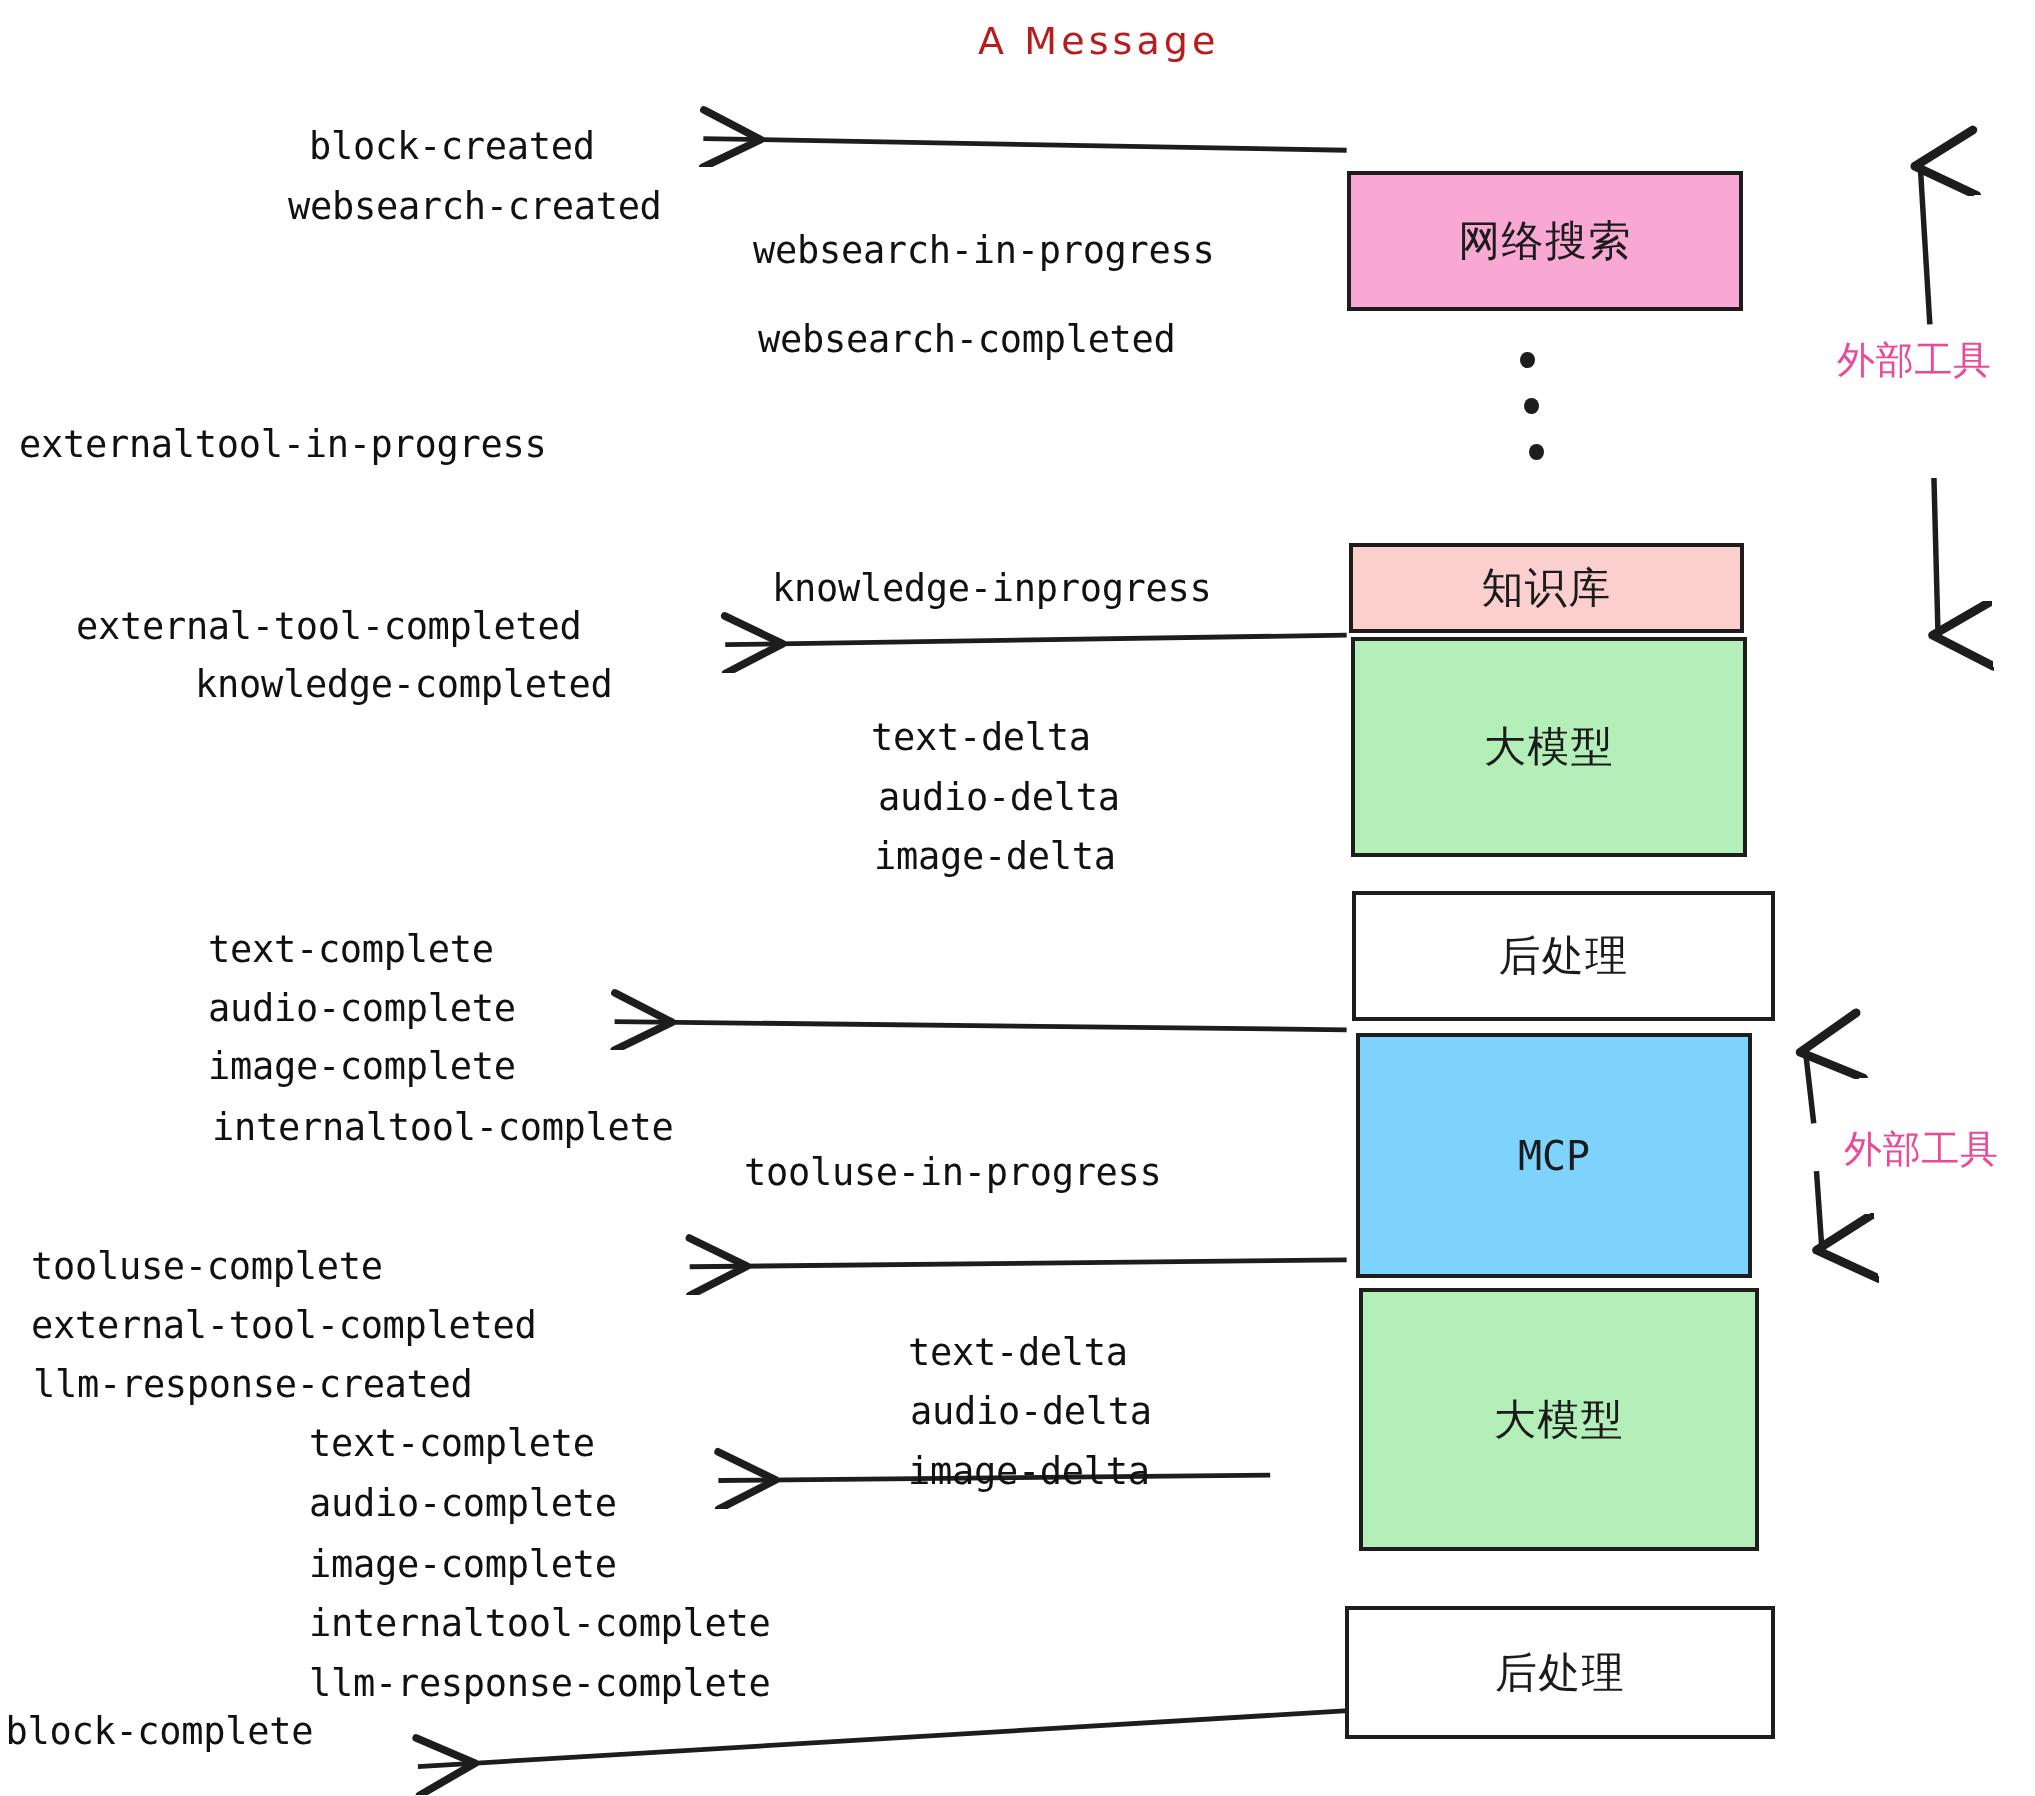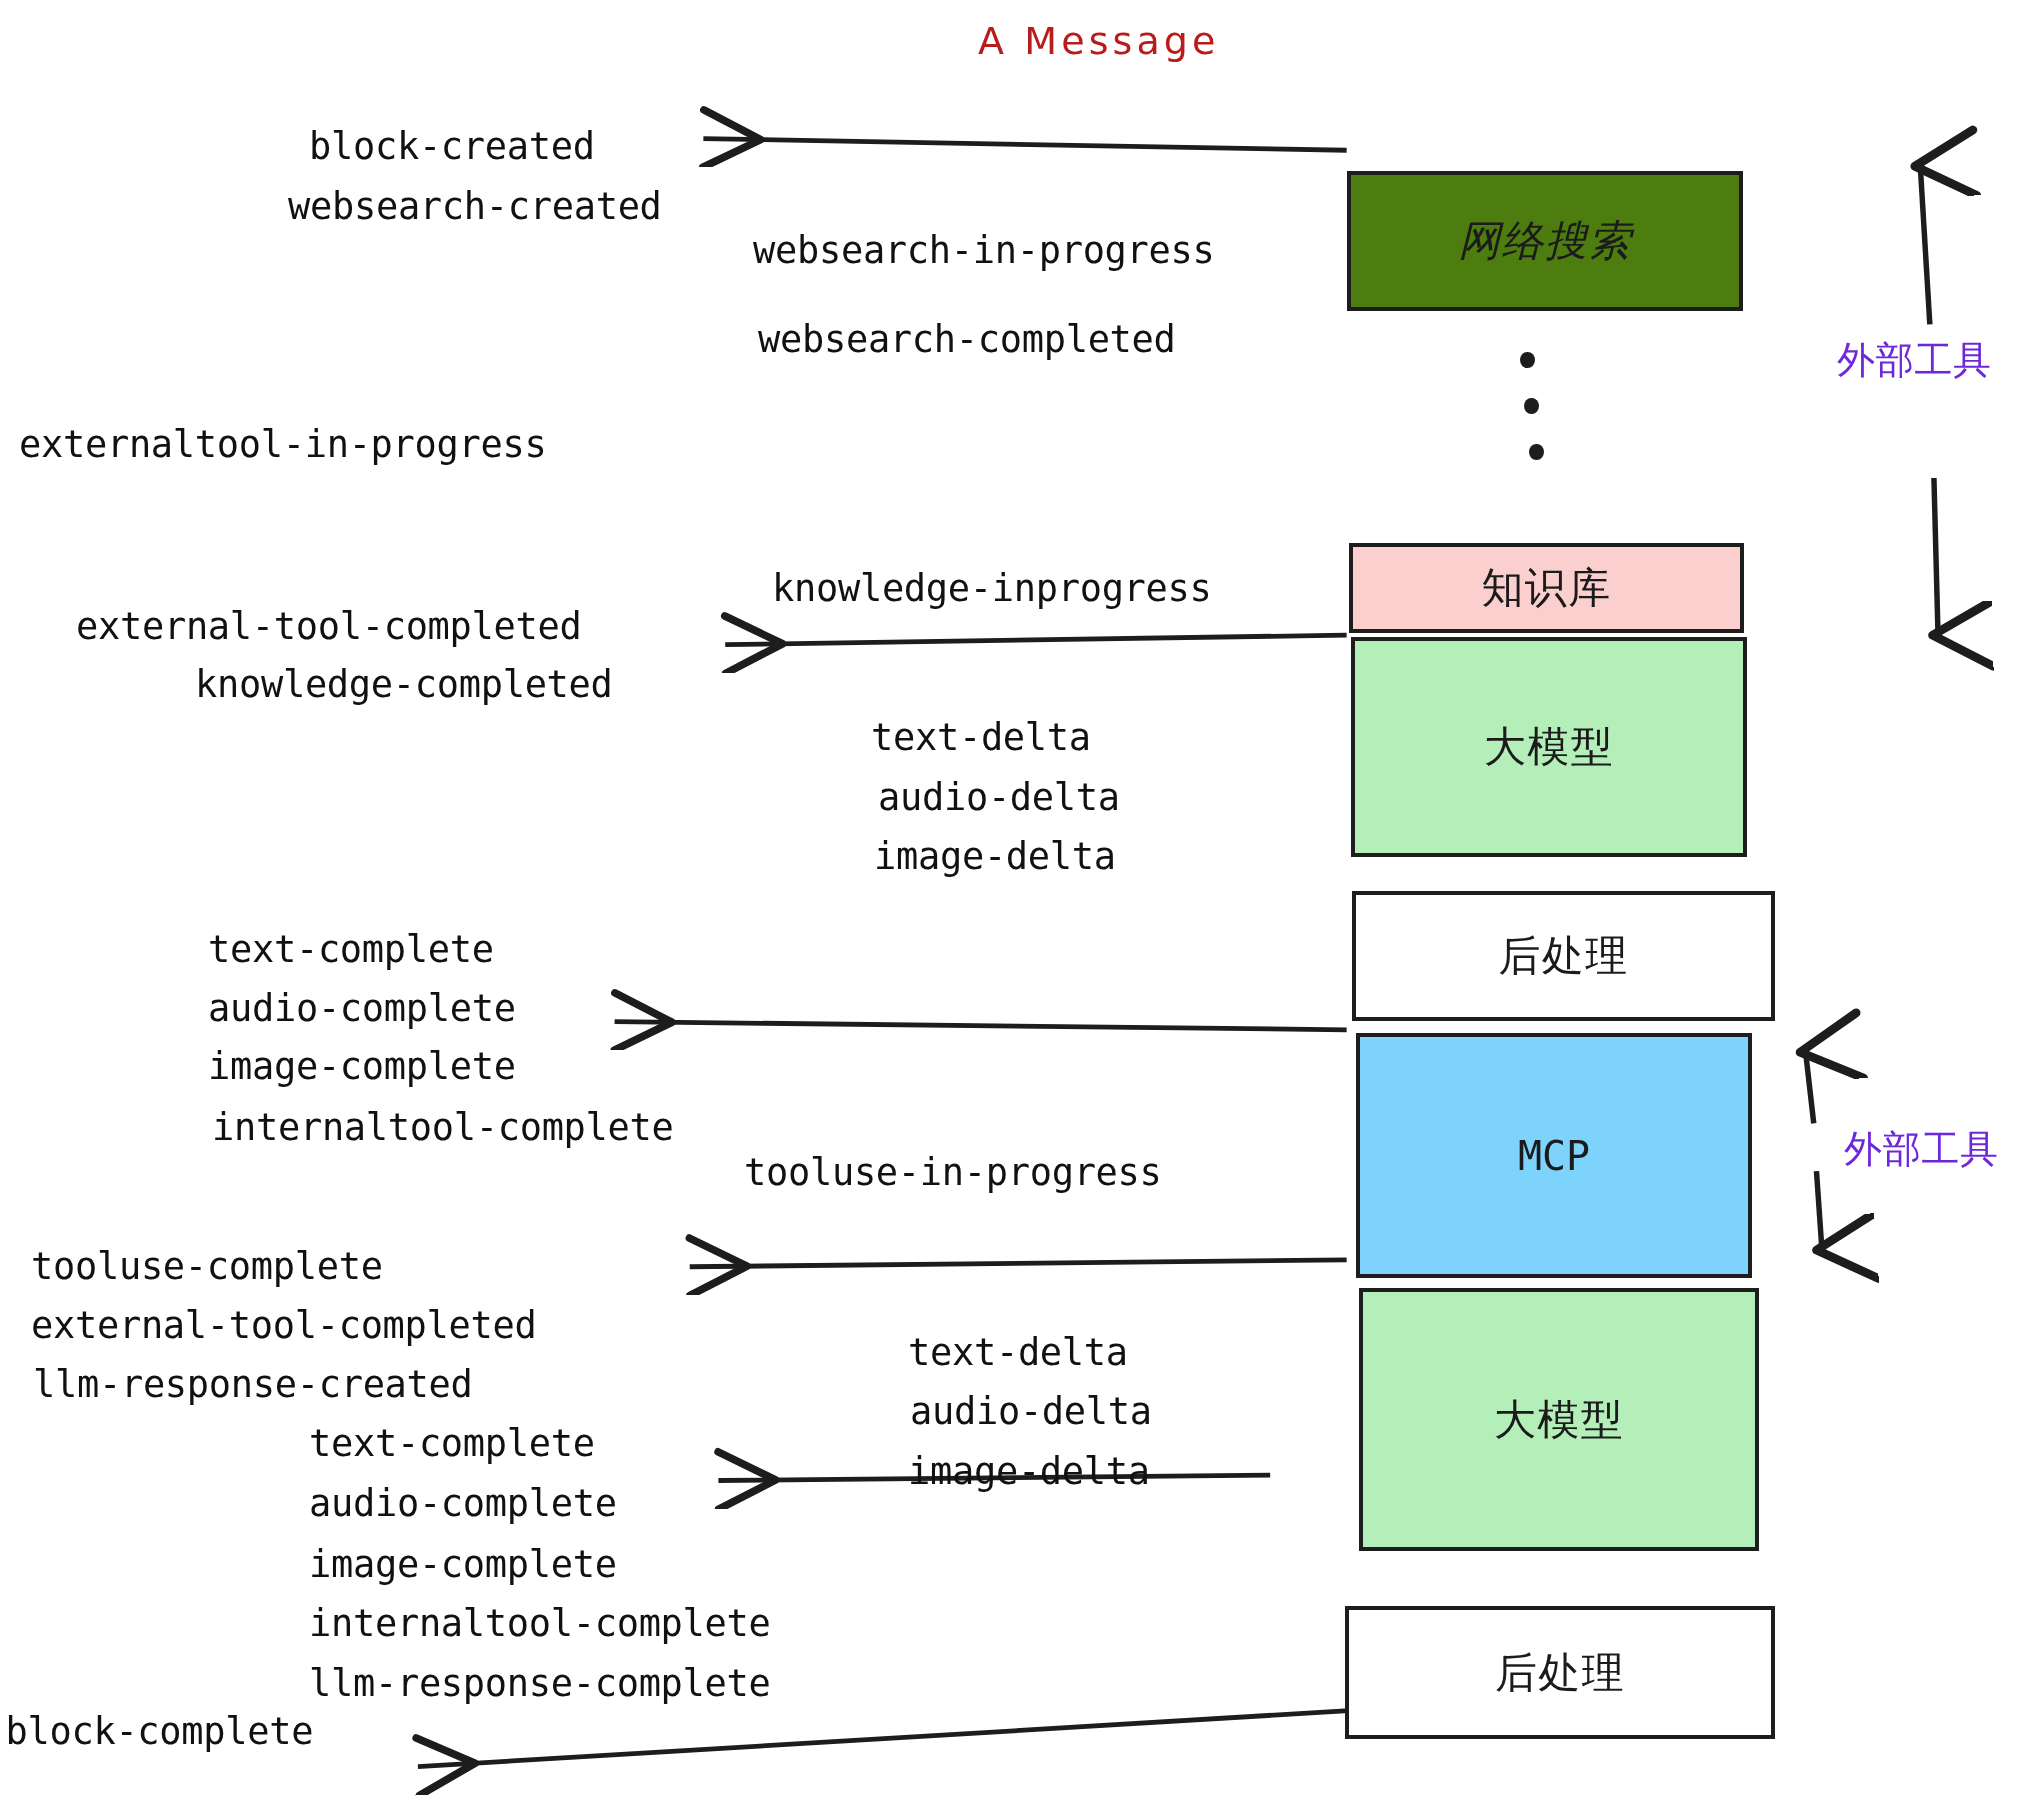--- a/index.html
+++ b/index.html
@@ -68,21 +68,21 @@
     height: 16.4px;
     background: #1d1d1d;
     border-radius: 50%;
   }
 
   
   .side-label {
     position: absolute;
     font-family: "DejaVu Sans", "Liberation Sans", sans-serif;
     font-size: 38px;
-    color: #6d28d9;
+    color: #ec4899;
     letter-spacing: 0.7px;
     white-space: pre;
   }
 
   svg.overlay {
     position: absolute;
     left: 0;
     top: 0;
     width: 2035px;
     height: 1796px;
@@ -121,21 +121,21 @@
 
     <line x1="2826" y1="475" x2="2812" y2="243" stroke="#1d1d1d" stroke-width="8" marker-end="url(#ah-up)"></line>
     <line x1="2832" y1="700" x2="2838" y2="930" stroke="#1d1d1d" stroke-width="8" marker-end="url(#ah-down)"></line>
 
     <line x1="2656" y1="1645" x2="2644" y2="1540" stroke="#1d1d1d" stroke-width="8" marker-end="url(#ah-up)"></line>
     <line x1="2660" y1="1715" x2="2668" y2="1830" stroke="#1d1d1d" stroke-width="8" marker-end="url(#ah-down)"></line>
   </svg>
 
   <div class="title" style="left:978px; top:19px;">A Message</div>
 
-  <div class="box" style="left:1347px; top:171px; width:396px; height:140px; background:#4d7c0f;font-style:italic;">
+  <div class="box" style="left:1347px; top:171px; width:396px; height:140px; background:#f9a8d4;">
     <span class="boxlabel">网络搜索</span>
   </div>
 
   <div class="dot" style="left:1520px; top:352px;"></div>
   <div class="dot" style="left:1524px; top:398px;"></div>
   <div class="dot" style="left:1529px; top:444px;"></div>
 
   <div class="box" style="left:1349px; top:507px; width:395px; height:90px; background:#fccfcf;margin-top:36px;">
     <span class="boxlabel">知识库</span>
   </div>

